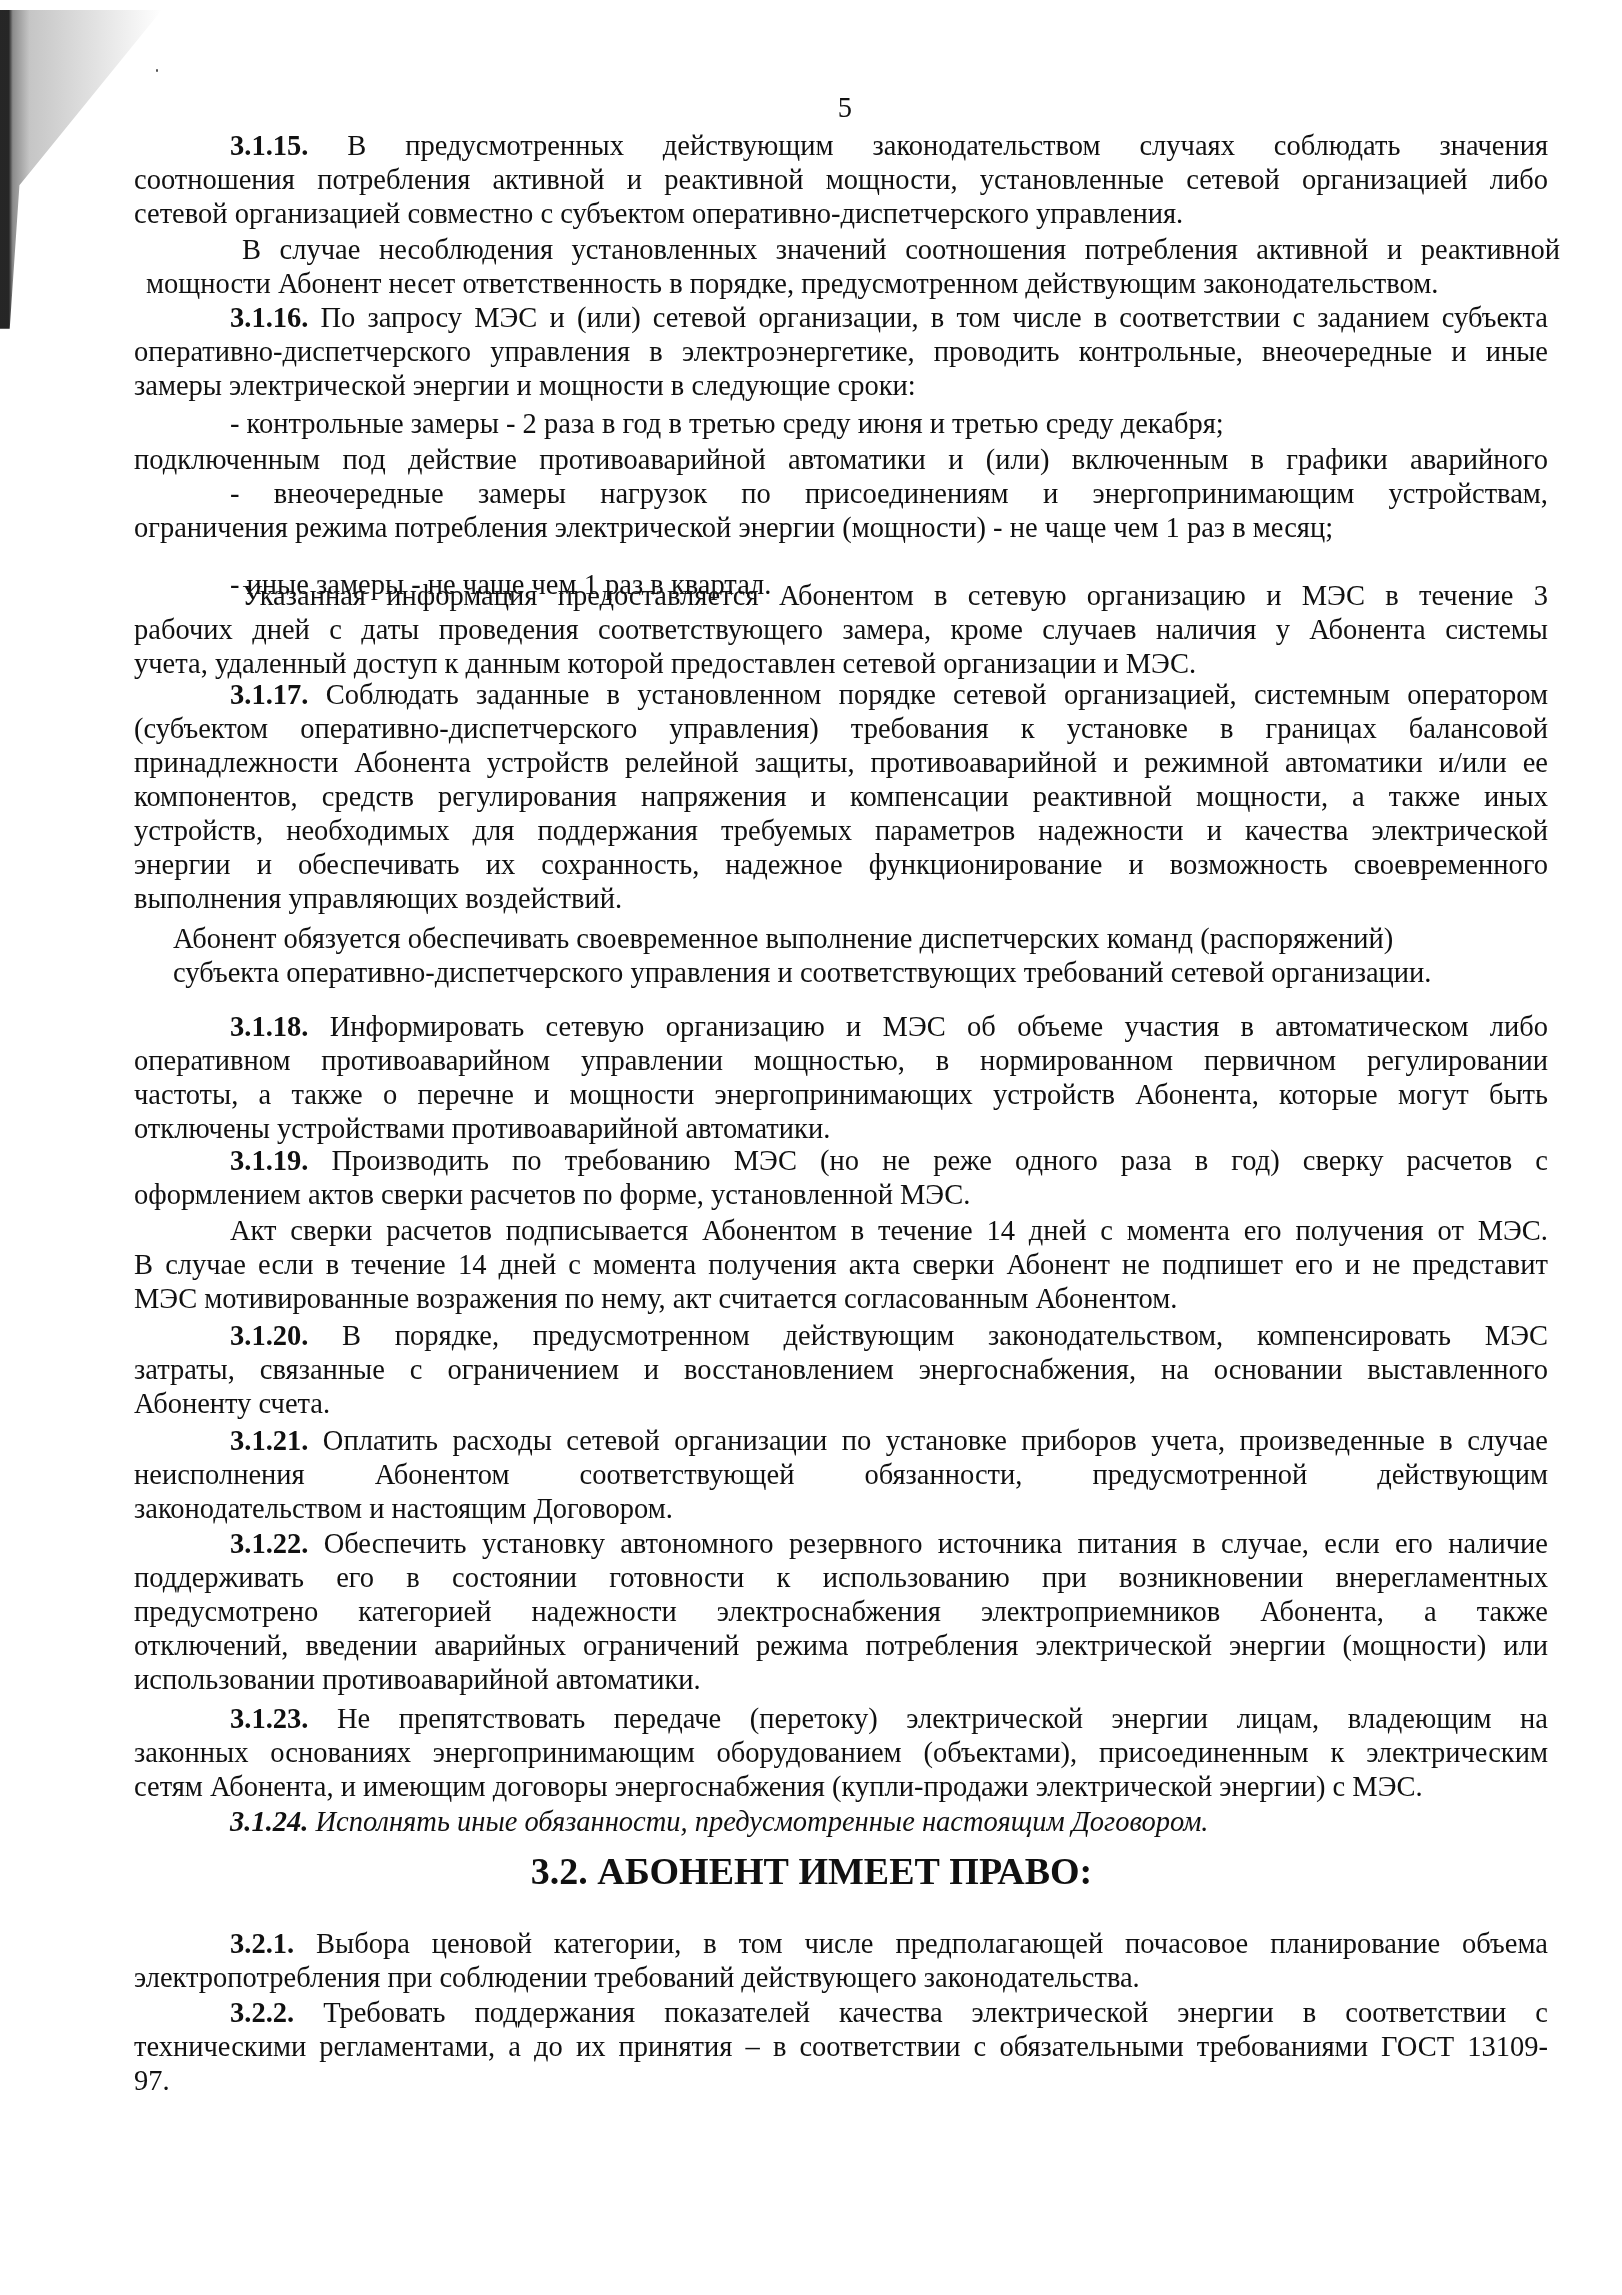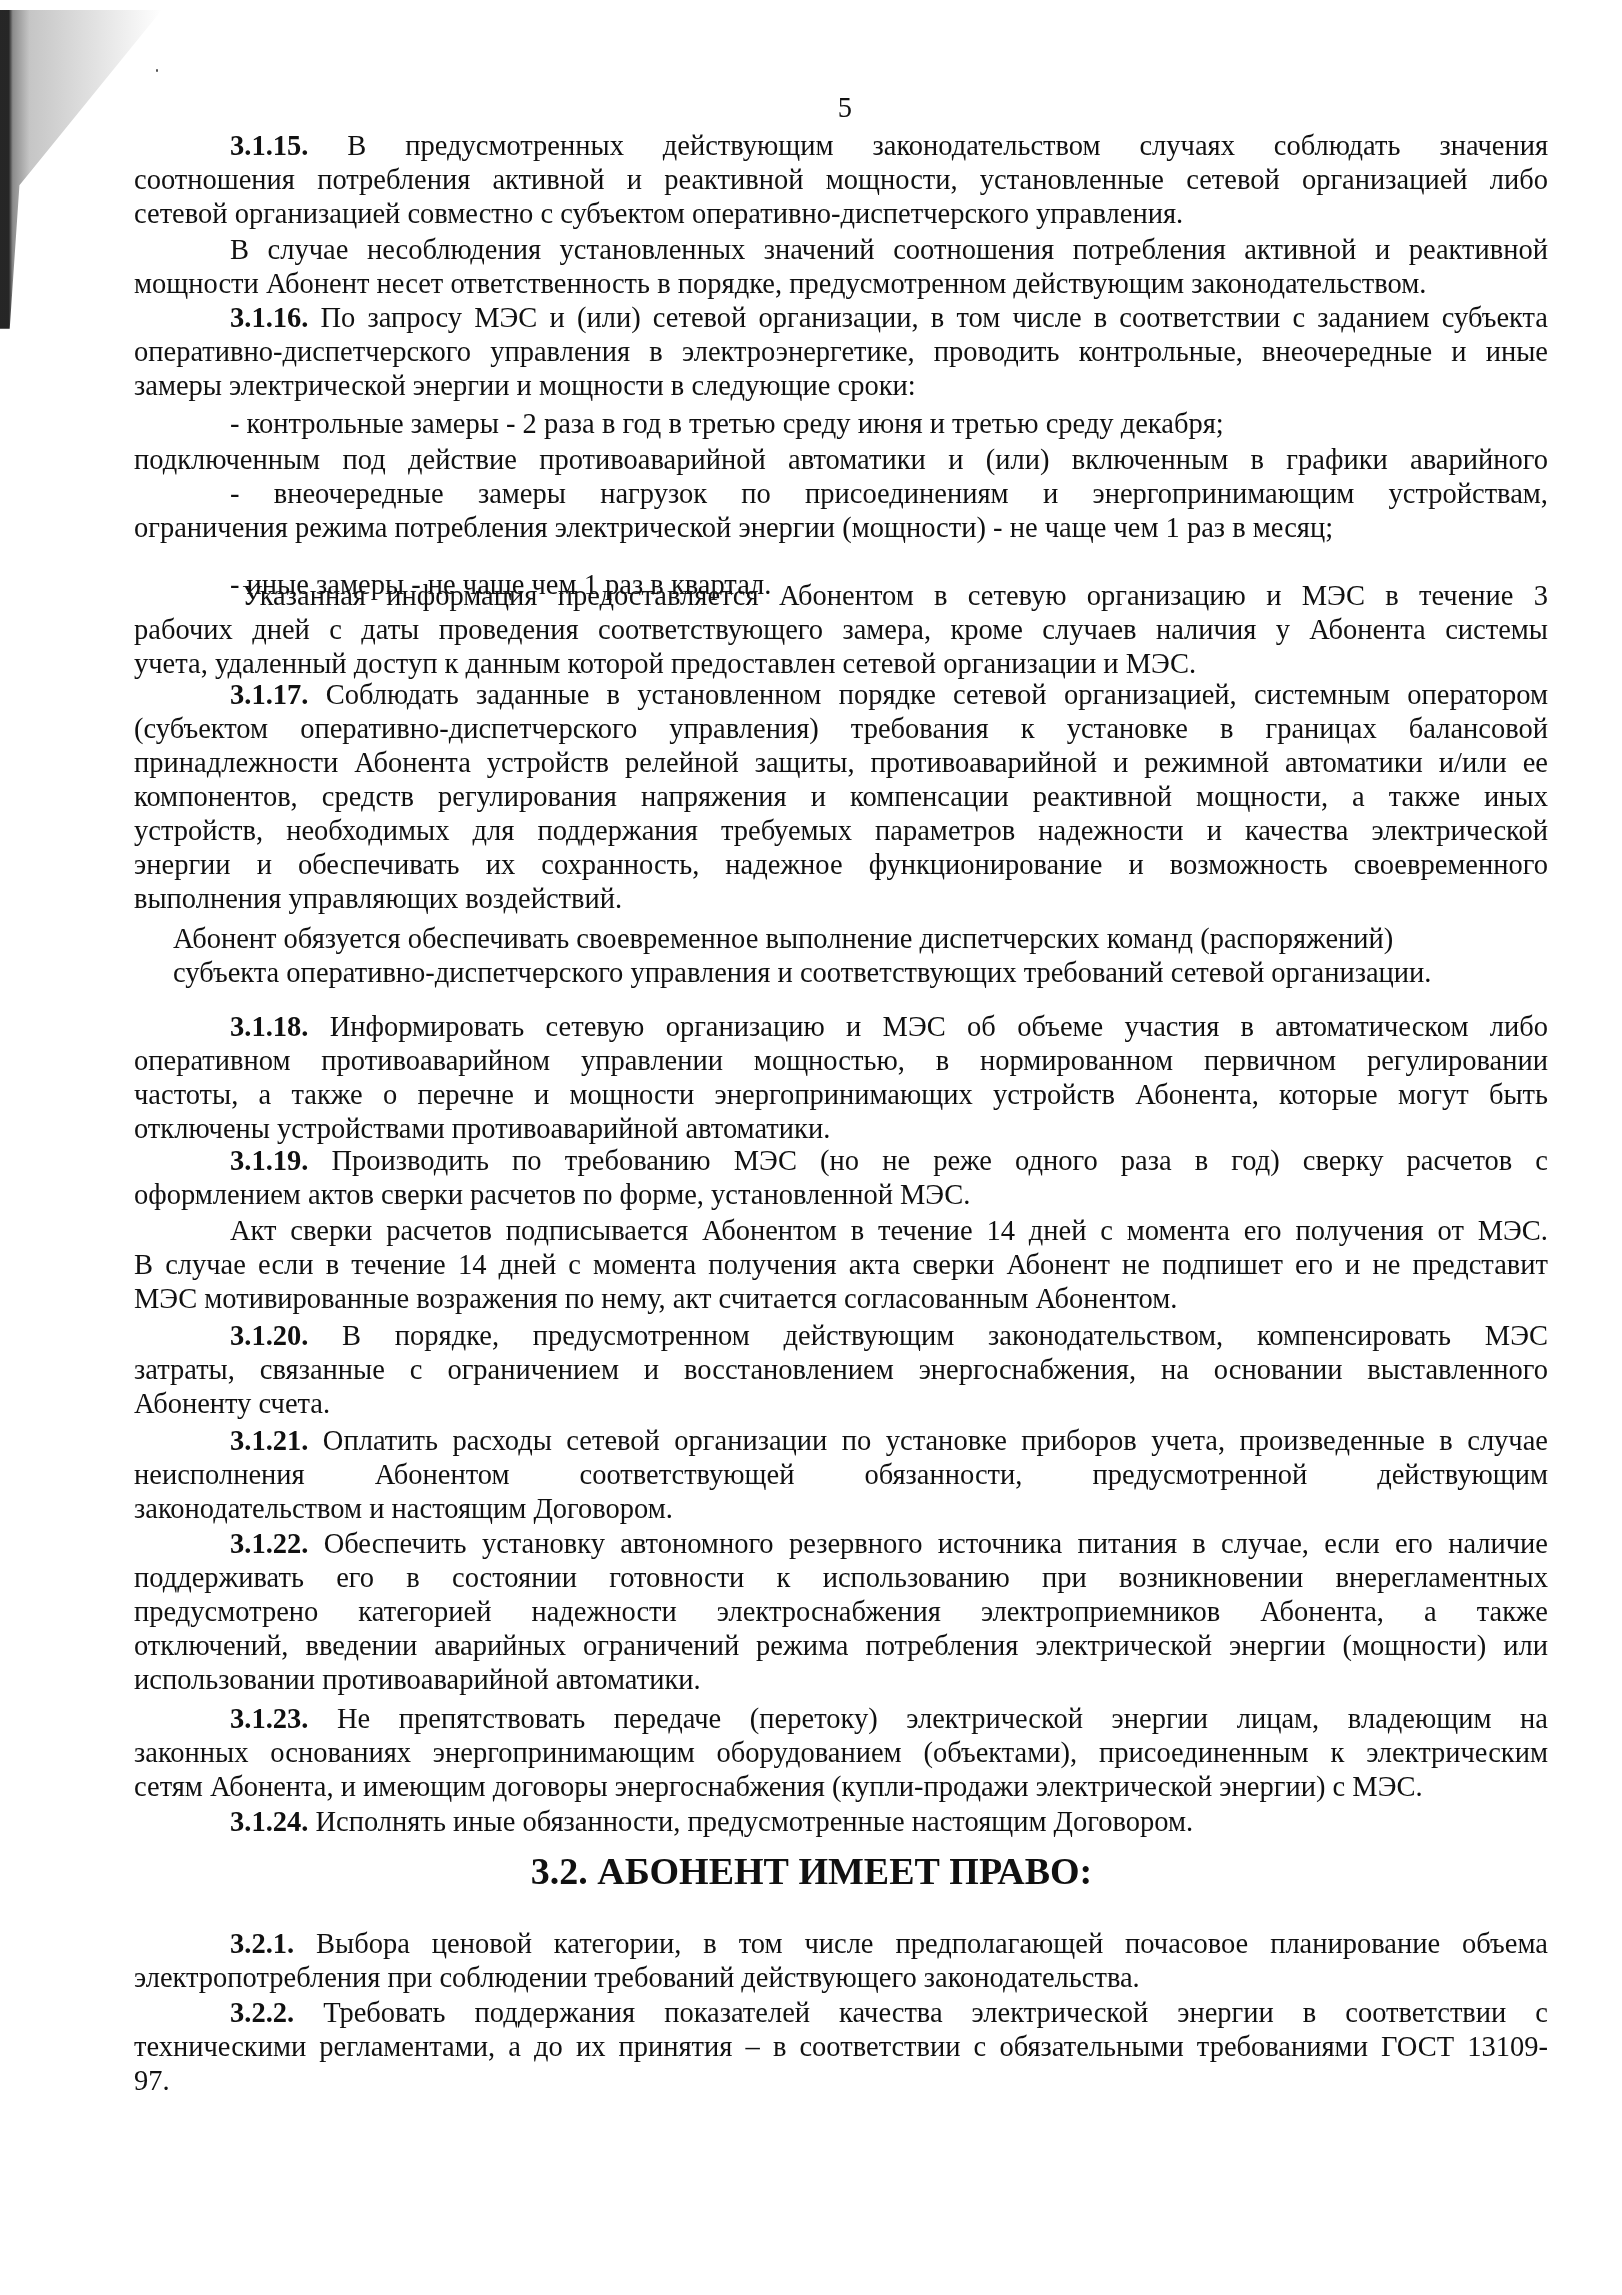--- a/index.html
+++ b/index.html
@@ -37,21 +37,21 @@
   <div class="speck" style="left:156px;top:69px;"></div>
 
   <div class="page-number">5</div>
 
   <div class="para" style="top:129px;">
     <span class="line indent"><span class="num">3.1.15.</span><span> В предусмотренных действующим законодательством случаях соблюдать значения</span></span>
     <span class="line">соотношения потребления активной и реактивной мощности, установленные сетевой организацией либо</span>
     <span class="line last">сетевой организацией совместно с субъектом оперативно-диспетчерского управления.</span>
   </div>
 
-  <div class="para" style="top:233px;">
+  <div class="para" style="top:233px;margin-left:12px;">
     <span class="line indent">В случае несоблюдения установленных значений соотношения потребления активной и реактивной</span>
     <span class="line last">мощности Абонент несет ответственность в порядке, предусмотренном действующим законодательством.</span>
   </div>
 
   <div class="para" style="top:301px;">
     <span class="line indent"><span class="num">3.1.16.</span><span> По запросу МЭС и (или) сетевой организации, в том числе в соответствии с заданием субъекта</span></span>
     <span class="line">оперативно-диспетчерского управления в электроэнергетике, проводить контрольные, внеочередные и иные</span>
     <span class="line last">замеры электрической энергии и мощности в следующие сроки:</span>
   </div>
 
@@ -127,21 +127,21 @@
     <span class="line">отключений, введении аварийных ограничений режима потребления электрической энергии (мощности) или</span>
     <span class="line last">использовании противоаварийной автоматики.</span>
   </div>
 
   <div class="para" style="top:1702px;">
     <span class="line indent"><span class="num">3.1.23.</span><span> Не препятствовать передаче (перетоку) электрической энергии лицам, владеющим на</span></span>
     <span class="line">законных основаниях энергопринимающим оборудованием (объектами), присоединенным к электрическим</span>
     <span class="line last">сетям Абонента, и имеющим договоры энергоснабжения (купли-продажи электрической энергии) с МЭС.</span>
   </div>
 
-  <div class="para" style="top:1805px;">
+  <div class="para" style="top:1805px;font-style:italic;">
     <span class="line indent last"><span class="num">3.1.24.</span><span> Исполнять иные обязанности, предусмотренные настоящим Договором.</span></span>
   </div>
 
   <div class="heading" style="top:1854px;">3.2. АБОНЕНТ ИМЕЕТ ПРАВО:</div>
 
   <div class="para" style="top:1927px;">
     <span class="line indent"><span class="num">3.2.1.</span><span> Выбора ценовой категории, в том числе предполагающей почасовое планирование объема</span></span>
     <span class="line last">электропотребления при соблюдении требований действующего законодательства.</span>
   </div>
 

